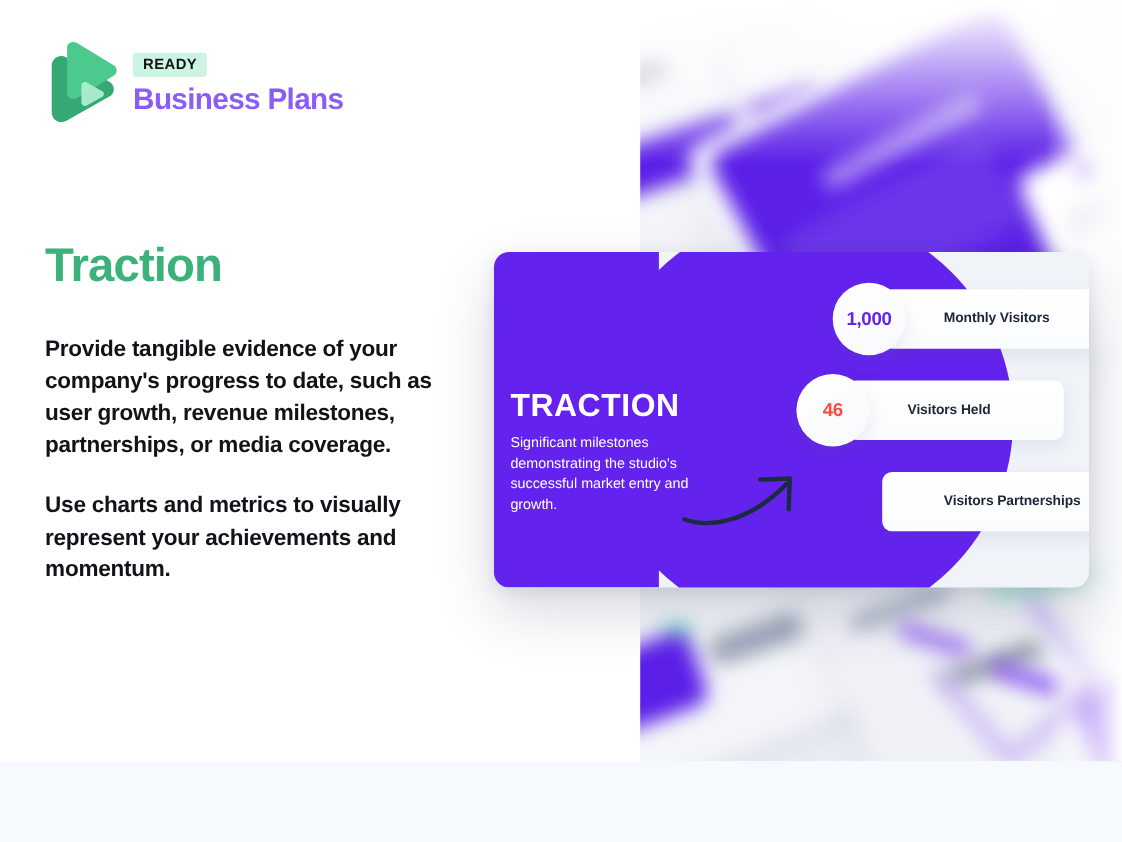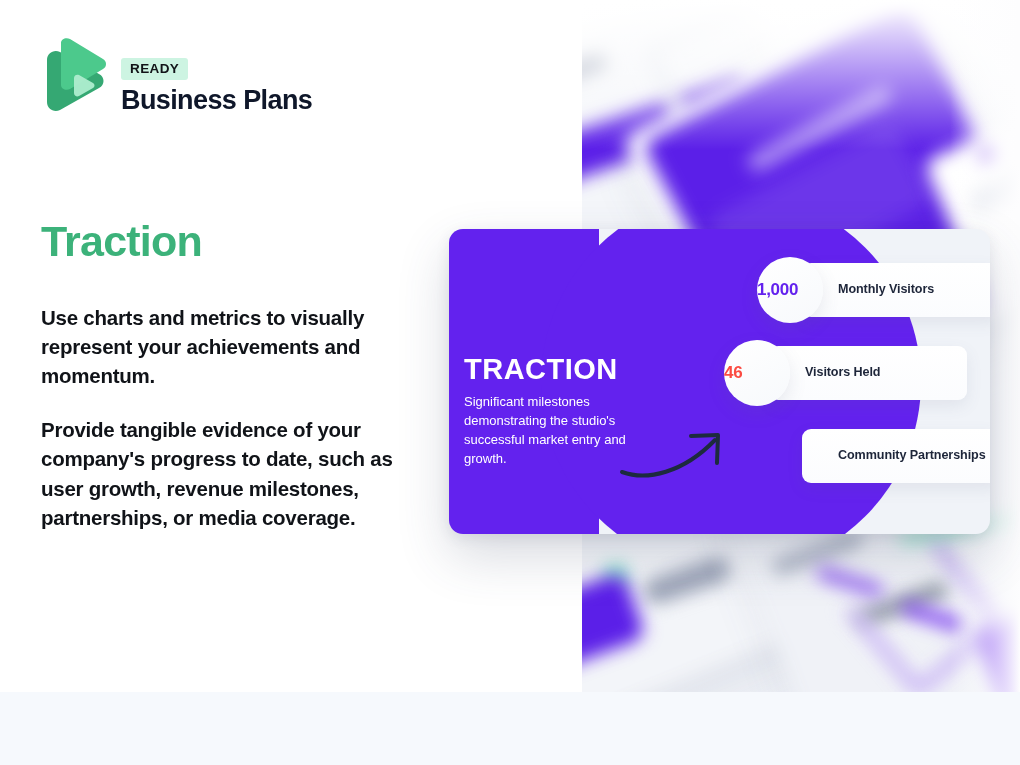--- a/index.html
+++ b/index.html
@@ -101,32 +101,32 @@
     background: linear-gradient(270deg,#fdfdfe 0%,rgba(253,253,254,0) 100%);
   }
 
   
   .left-col {
     position: absolute; left: 0; top: 0; width: 582px; height: 692px;
     background: #ffffff;
   }
 
   
-  .brand { position: absolute; left: 41px; top: 38px; display: flex; align-items: flex-end; }
+  .brand { position: absolute; left: 41px; top: 38px; display: flex; align-items: center; }
   .logo-mark { position: relative; width: 66px; height: 78px; flex: none; }
   .badge {
     display: inline-block;
     background: #cdf4e2; color: #121418;
     font-size: 13.5px; font-weight: 700; letter-spacing: .4px;
     padding: 3px 9px 4px; border-radius: 3px;
   }
   .brand-txt { margin-left: 14px; }
   .brand-name {
     margin-top: 5px;
-    font-size: 27px; font-weight: 700; color: #0f172a;
+    font-size: 27px; font-weight: 700; color: #8b5cf6;
     letter-spacing: -.6px;
   }
 
   
   .headline {
     position: absolute; left: 41px; top: 217px;
     font-size: 43px; font-weight: 700; color: #3cb27a;
     letter-spacing: -.8px;
   }
   .body-copy { position: absolute; left: 41px; top: 303px; width: 390px; }
@@ -175,30 +175,30 @@
   .metric:last-child { margin-bottom: 0; }
   .metric-pill {
     position: absolute; left: 45px; top: 6px;
     width: 198px; height: 54px;
     background: linear-gradient(180deg,#ffffff 0%,#fbfcfe 100%);
     border-radius: 9px;
     box-shadow: 0 6px 16px rgba(90,100,130,.10);
     display: flex; align-items: center;
   }
   .metric-label {
-    margin-left: 36px;
+    margin-left: 56px;
     font-size: 12.6px; font-weight: 700; color: #1d2539;
     line-height: 1.25; letter-spacing: -.1px;
   }
   .metric-circle {
     position: absolute; left: 0; top: 0;
     width: 66px; height: 66px; border-radius: 50%;
     background: linear-gradient(150deg,#ffffff 0%,#f7f9fc 100%);
     box-shadow: 0 7px 18px rgba(90,100,130,.13);
-    display: flex; align-items: center; justify-content: flex-start;
+    display: flex; align-items: center; justify-content: center;
   }
   .metric-value { font-size: 17px; font-weight: 700; letter-spacing: -.3px; }
 
   
   .m1 { margin-left: 33px; }
   .m2 { margin-left: 0px; }
   .m3 { margin-left: 33px; }
 </style>
 </head>
 <body>
@@ -246,22 +246,22 @@
       </div>
       <div class="brand-txt">
         <span class="badge">READY</span>
         <div class="brand-name">Business Plans</div>
       </div>
     </div>
 
     <h1 class="headline">Traction</h1>
 
     <div class="body-copy">
+      <p>Provide tangible evidence of your company's progress to date, such as user growth, revenue milestones, partnerships, or media coverage.</p>
       <p>Use charts and metrics to visually represent your achievements and momentum.</p>
-      <p>Provide tangible evidence of your company's progress to date, such as user growth, revenue milestones, partnerships, or media coverage.</p>
     </div>
   </div>
 
   <div class="slide-card">
     <div class="blob-rect"></div>
     <div class="blob-circle"></div>
 
     <div class="blob-title">TRACTION</div>
     <div class="blob-sub">Significant milestones demonstrating the studio's successful market entry and growth.</div>
 
@@ -287,21 +287,21 @@
         <div class="metric-pill">
           <span class="metric-label">Visitors Held</span>
         </div>
         <div class="metric-circle">
           <span class="metric-value" style="color:#fb4b42">46</span>
         </div>
       </div>
 
       <div class="metric m3">
         <div class="metric-pill">
-          <span class="metric-label">Community Partnerships</span>
+          <span class="metric-label">Visitors Partnerships</span>
         </div>
       </div>
 
     </div>
   </div>
 
   <div class="bottom-strip"></div>
 </div>
 
 </body></html>

